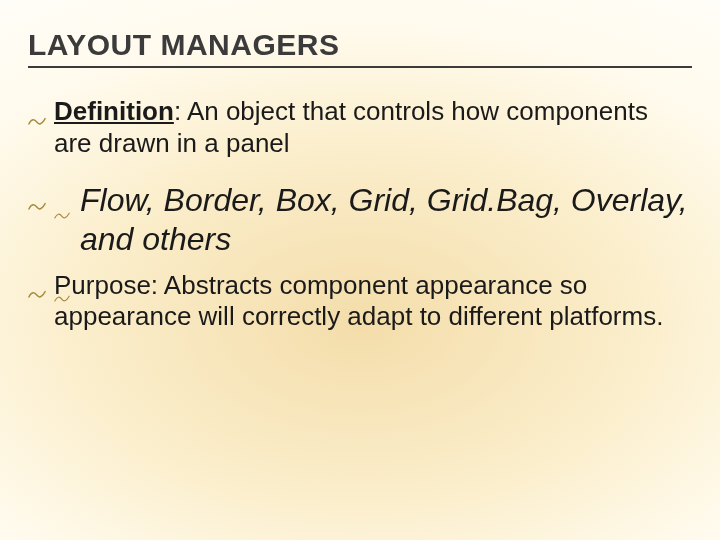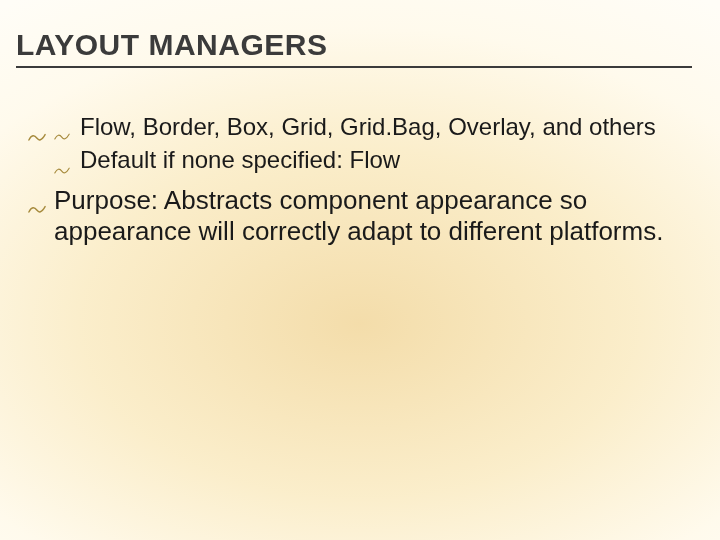--- a/index.html
+++ b/index.html
@@ -15,21 +15,21 @@
     box-sizing: border-box;
     width: 720px;
     height: 540px;
     position: relative;
     background:
       radial-gradient(ellipse 120% 100% at 50% 60%, rgba(243,219,166,0.95) 0%, rgba(250,235,195,0.85) 32%, rgba(255,248,228,0.55) 55%, rgba(255,253,245,0) 72%),
       linear-gradient(#fffdf7, #fffdf7);
     color: #000;
   }
   .title-block {
-    padding: 28px 28px 0 16px;
+    padding: 28px 28px 0 28px;
   }
   .title {
     font-size: 30px;
     font-weight: bold;
     letter-spacing: 0.5px;
     color: #3b3b3b;
     padding-bottom: 4px;
     border-bottom: 2px solid #3b3b3b;
   }
   .body {
@@ -43,23 +43,24 @@
     margin: 0;
     padding: 0;
   }
   ul.top > li {
     position: relative;
     padding-left: 26px;
     margin-bottom: 6px;
   }
   ul.sub {
     list-style: none;
-    margin: 16px 0 10px 0;
+    margin: 22px 0 10px 0;
     padding: 0;
-    font-size: 24px;
+    font-size: 32px;
+    font-style: italic;
   }
   ul.sub > li {
     position: relative;
     padding-left: 26px;
     margin-bottom: 4px;
   }
   .bullet-icon {
     position: absolute;
     left: 0;
     top: 0.28em;
@@ -80,20 +81,28 @@
 
 <div class="slide">
 
   <div class="title-block">
     <div class="title">LAYOUT MANAGERS</div>
   </div>
 
   <div class="body">
     <ul class="top">
 
+      <li>
+        <span class="bullet-icon">
+          <svg viewBox="0 0 20 14">
+              <path d="M1 10 C4 4,7 4,10 8 C12 11,15 11,19 4" fill="none" stroke="currentColor" stroke-width="1.6" stroke-linecap="round"></path>
+            </svg>
+        </span>
+        <span class="b u">Definition</span><span>: An object that controls how components are drawn in a panel</span>
+      </li>
 
       <li>
         <span class="bullet-icon">
           <svg viewBox="0 0 20 14">
               <path d="M1 10 C4 4,7 4,10 8 C12 11,15 11,19 4" fill="none" stroke="currentColor" stroke-width="1.6" stroke-linecap="round"></path>
             </svg>
         </span>
         <ul class="sub">
           <li>
             <span class="bullet-icon">
@@ -102,21 +111,20 @@
                 </svg>
             </span>
             <span>Flow, Border, Box, Grid, Grid.Bag, Overlay, and others</span>
           </li>
           <li>
             <span class="bullet-icon">
               <svg viewBox="0 0 20 14">
                   <path d="M1 10 C4 4,7 4,10 8 C12 11,15 11,19 4" fill="none" stroke="currentColor" stroke-width="1.4" stroke-linecap="round"></path>
                 </svg>
             </span>
-            <span>Default if none specified: Flow</span>
           </li>
         </ul>
       </li>
 
       <li>
         <span class="bullet-icon">
           <svg viewBox="0 0 20 14">
               <path d="M1 10 C4 4,7 4,10 8 C12 11,15 11,19 4" fill="none" stroke="currentColor" stroke-width="1.6" stroke-linecap="round"></path>
             </svg>
         </span>

